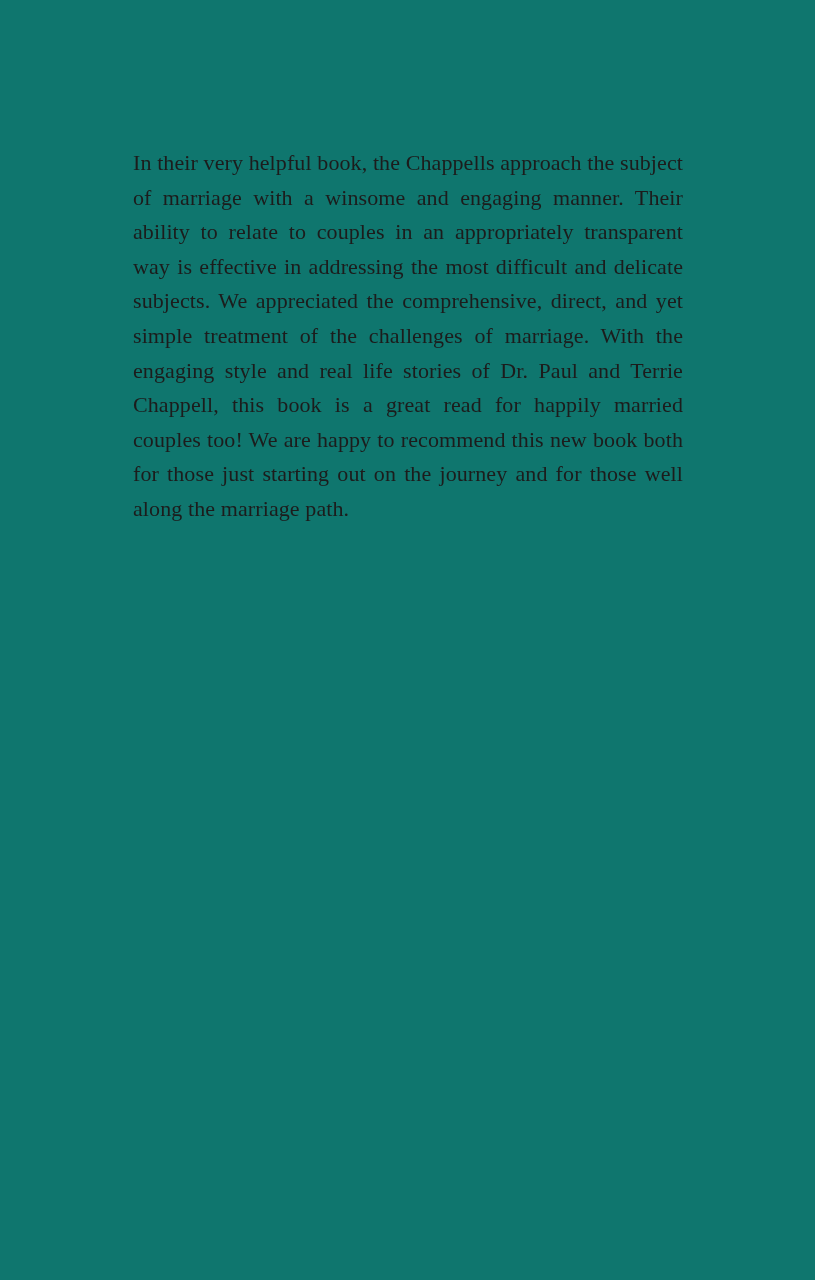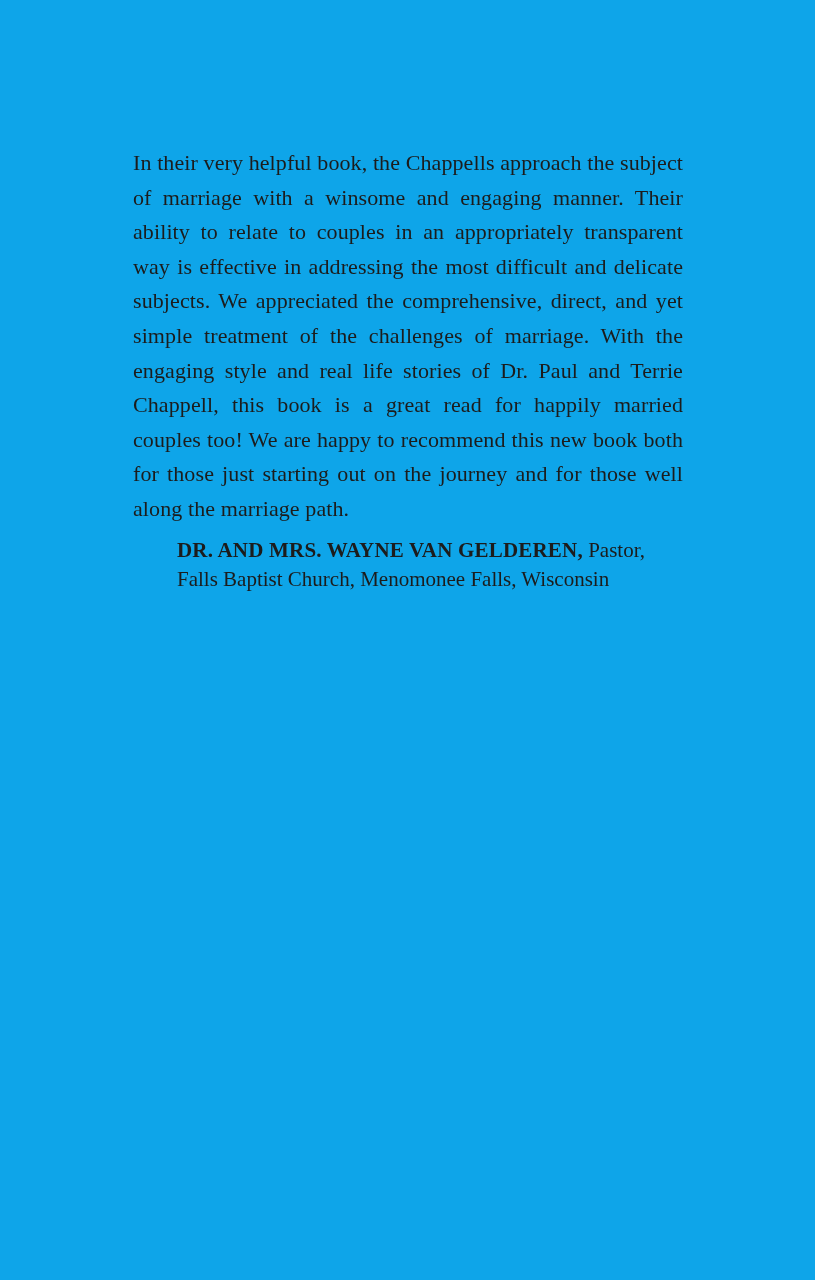--- a/index.html
+++ b/index.html
@@ -10,21 +10,21 @@
     width: 815px;
     height: 1280px;
     background: #ffffff;
     font-family: "Liberation Serif", "DejaVu Serif", serif;
     overflow: hidden;
   }
   .page {
     position: relative;
     width: 815px;
     height: 1280px;
-    background: #0ea5e9;
+    background: #0f766e;
   }
   .text-block {
     position: absolute;
     left: 133px;
     top: 146px;
     width: 550px;
   }
   .body-paragraph {
     margin: 0;
     font-size: 22px;
@@ -48,18 +48,14 @@
   .attr-title {
     font-weight: normal;
   }
 </style>
 </head>
 <body>
 
 <div class="page">
   <div class="text-block">
     <p class="body-paragraph">In their very helpful book, the Chappells approach the subject of marriage with a winsome and engaging manner. Their ability to relate to couples in an appropriately transparent way is effective in addressing the most difficult and delicate subjects. We appreciated the comprehensive, direct, and yet simple treatment of the challenges of marriage. With the engaging style and real life stories of Dr. Paul and Terrie Chappell, this book is a great read for happily married couples too! We are happy to recommend this new book both for those just starting out on the journey and for those well along the marriage path.</p>
-    <p class="attribution">
-      <span class="attr-name">DR. AND MRS. WAYNE VAN GELDEREN,</span>
-      <span class="attr-title">Pastor, Falls Baptist Church, Menomonee Falls, Wisconsin</span>
-    </p>
   </div>
 </div>
 
 </body></html>

